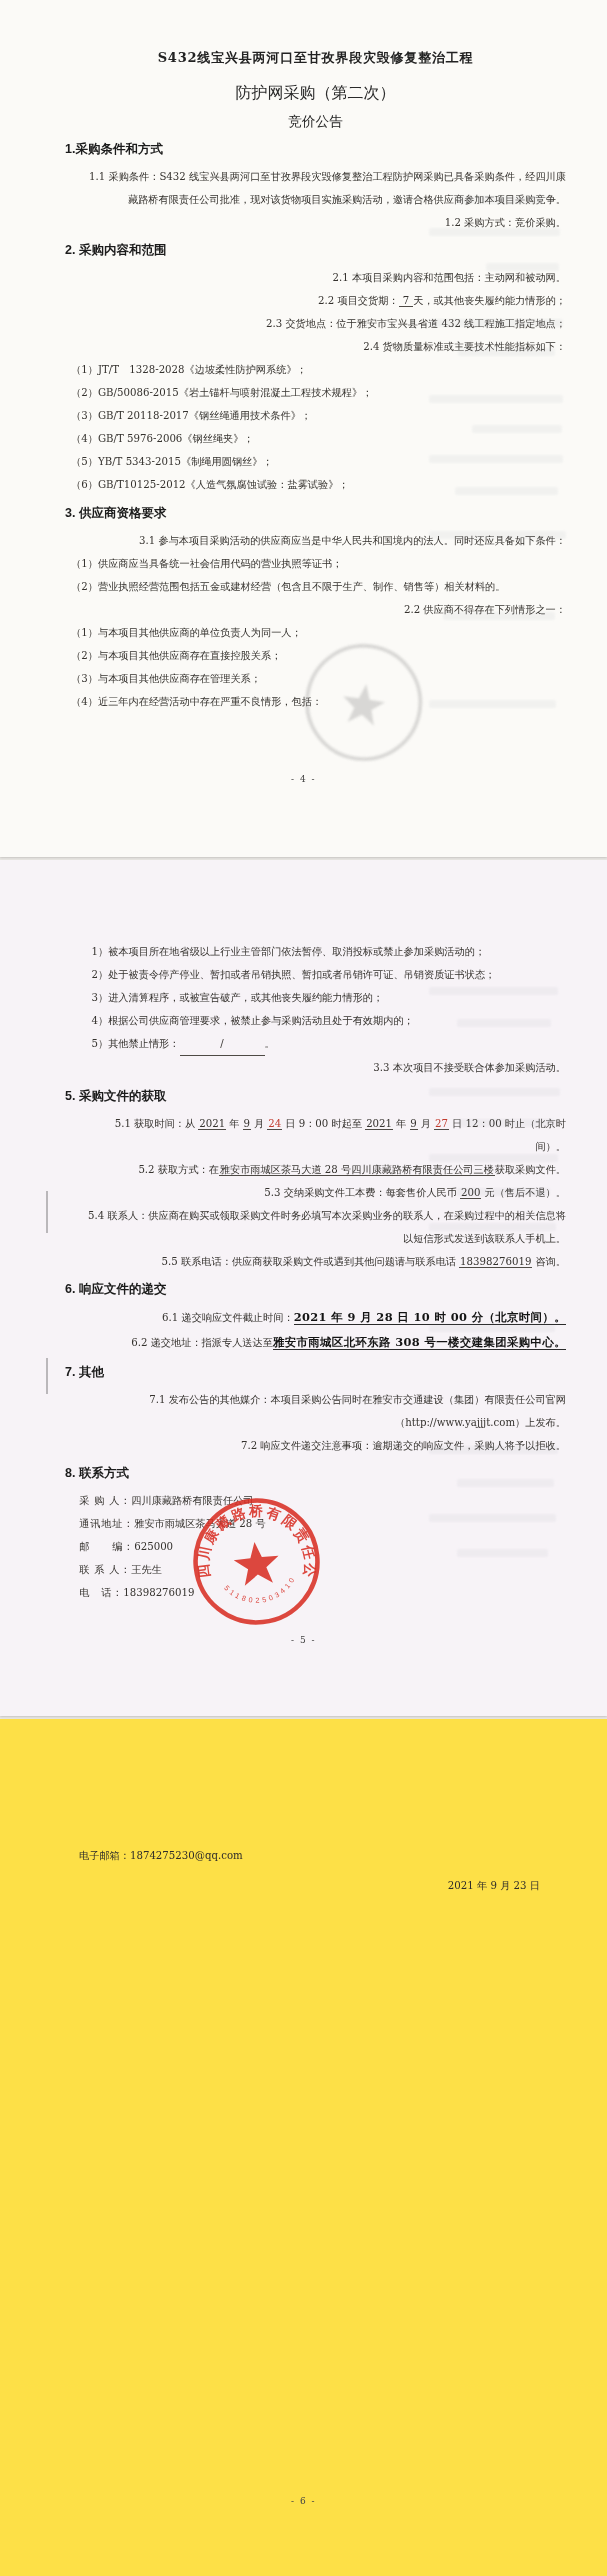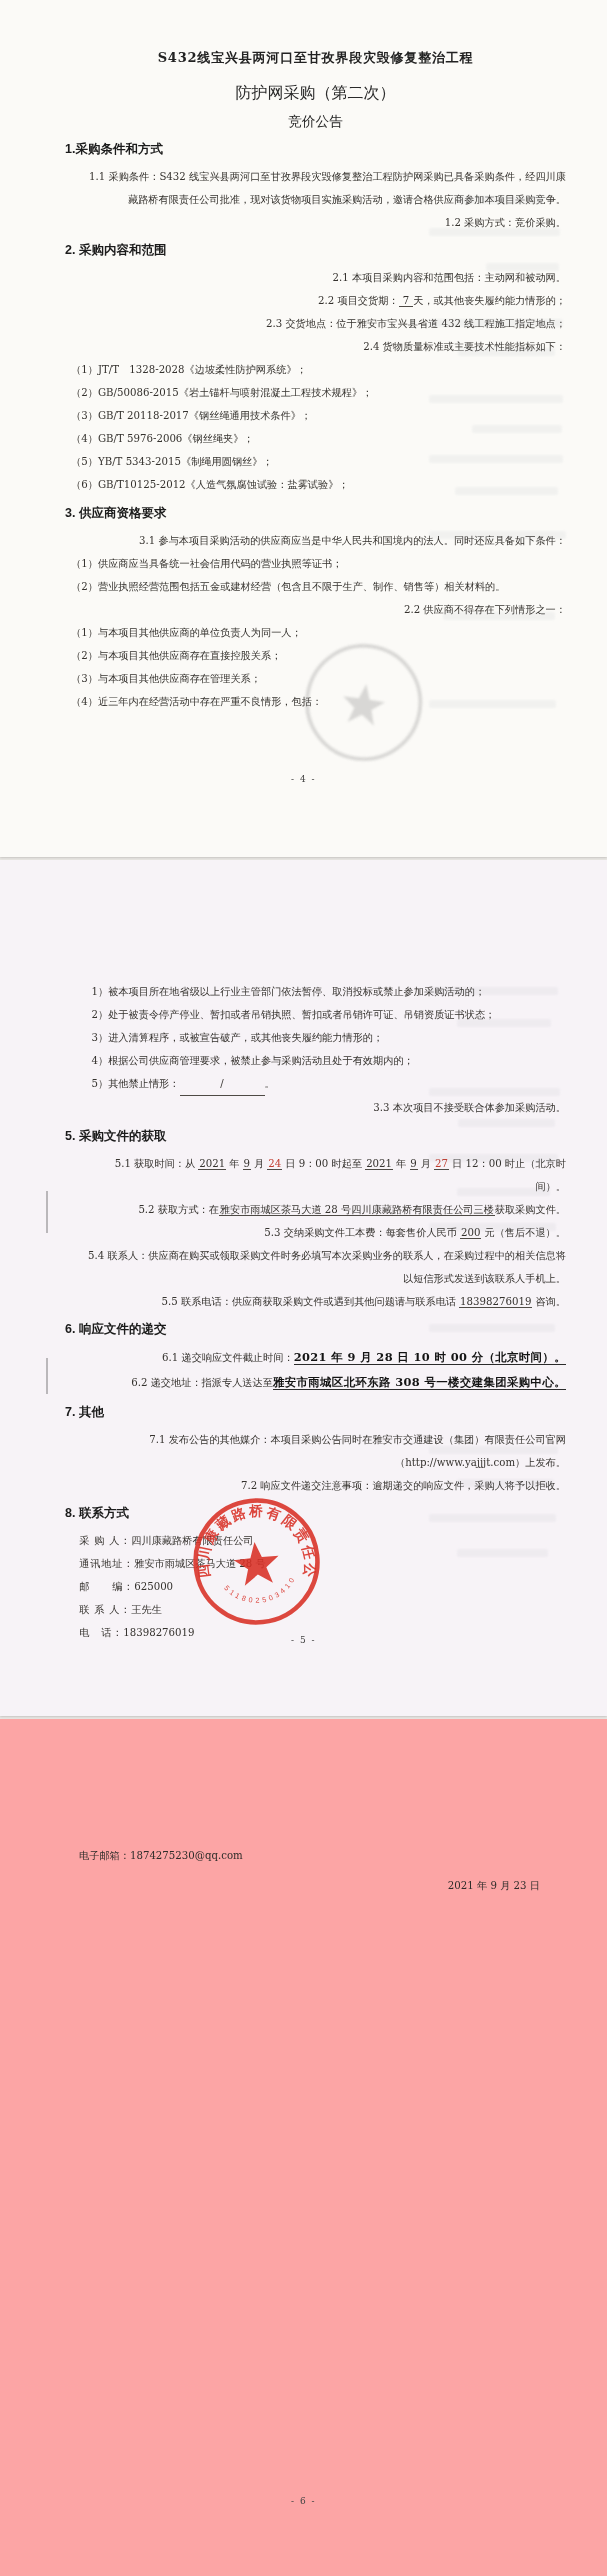--- a/index.html
+++ b/index.html
@@ -1,21 +1,21 @@
 <!DOCTYPE html>
 <html style="font-size:12px"><head>
 <meta charset="utf-8">
 <style>
   html,body{margin:0;padding:0;}
   body{width:607px;background:#e9e7e3;font-family:"DejaVu Serif","Liberation Serif",serif;}
   .canvas{width:607px;}
   .page{position:relative;width:607px;overflow:hidden;box-shadow:0 0.8px 2.3px rgba(0,0,0,.22);}
   .pg1{height:857px;background:#fbfaf7;}
   .pg2{height:856px;background:#f7f3f7;margin-top:3px;}
-  .pg3{height:857px;background:#fca5a5;margin-top:3px;}
+  .pg3{height:857px;background:#fde047;margin-top:3px;}
 
   .content{position:relative;padding:0 41px 0 65px;color:#35322e;}
   p{margin:0;}
   .bt{font-size:10.2px;line-height:23px;}
   .ind{text-indent:2em;text-align:right;}
   .ind-sm{text-indent:0.6em;}
   .ind-lg{text-indent:2.6em;}
   .hd{font-family:"Liberation Sans","DejaVu Sans",sans-serif;font-weight:700;color:#1c1c1c;
       font-size:12.5px;line-height:19px;margin-top:7.6px;margin-bottom:6px;}
   .t1{margin-top:48px;text-align:center;font-weight:700;font-size:13px;line-height:20px;
@@ -99,21 +99,21 @@
     <div class="ghost" style="left:429px;top:455px;width:134px;"></div>
     <div class="ghost" style="left:455px;top:487px;width:103px;"></div>
     <div class="ghost" style="left:429px;top:531px;width:137px;"></div>
     <div class="ghost" style="left:443px;top:612px;width:112px;"></div>
     <div class="ghost" style="left:429px;top:700px;width:127px;"></div>
 
     <p class="page-no" style="top:774px;">- 4 -</p>
   </section>
 
   <section class="page pg2">
-    <div class="content" style="padding-top:80px;margin-top:40px;">
+    <div class="content" style="padding-top:80px;">
       <p class="bt ind-lg">1）被本项目所在地省级以上行业主管部门依法暂停、取消投标或禁止参加采购活动的；</p>
       <p class="bt ind-lg">2）处于被责令停产停业、暂扣或者吊销执照、暂扣或者吊销许可证、吊销资质证书状态；</p>
       <p class="bt ind-lg">3）进入清算程序，或被宣告破产，或其他丧失履约能力情形的；</p>
       <p class="bt ind-lg">4）根据公司供应商管理要求，被禁止参与采购活动且处于有效期内的；</p>
       <p class="bt ind-lg"><span>5）其他禁止情形：</span><span class="blank-slash">/</span><span>。</span></p>
       <p class="bt ind">3.3 本次项目不接受联合体参加采购活动。</p>
 
 
       <p class="hd">5. 采购文件的获取</p>
       <p class="bt ind"><span>5.1 获取时间：从 </span><span class="u">2021</span><span> 年 </span><span class="u">9</span><span> 月 </span><span class="u red">24</span><span> 日 9：00 时起至 </span><span class="u">2021</span><span> 年 </span><span class="u">9</span><span> 月 </span><span class="u red">27</span><span> 日 12：00 时止（北京时间）。</span></p>

